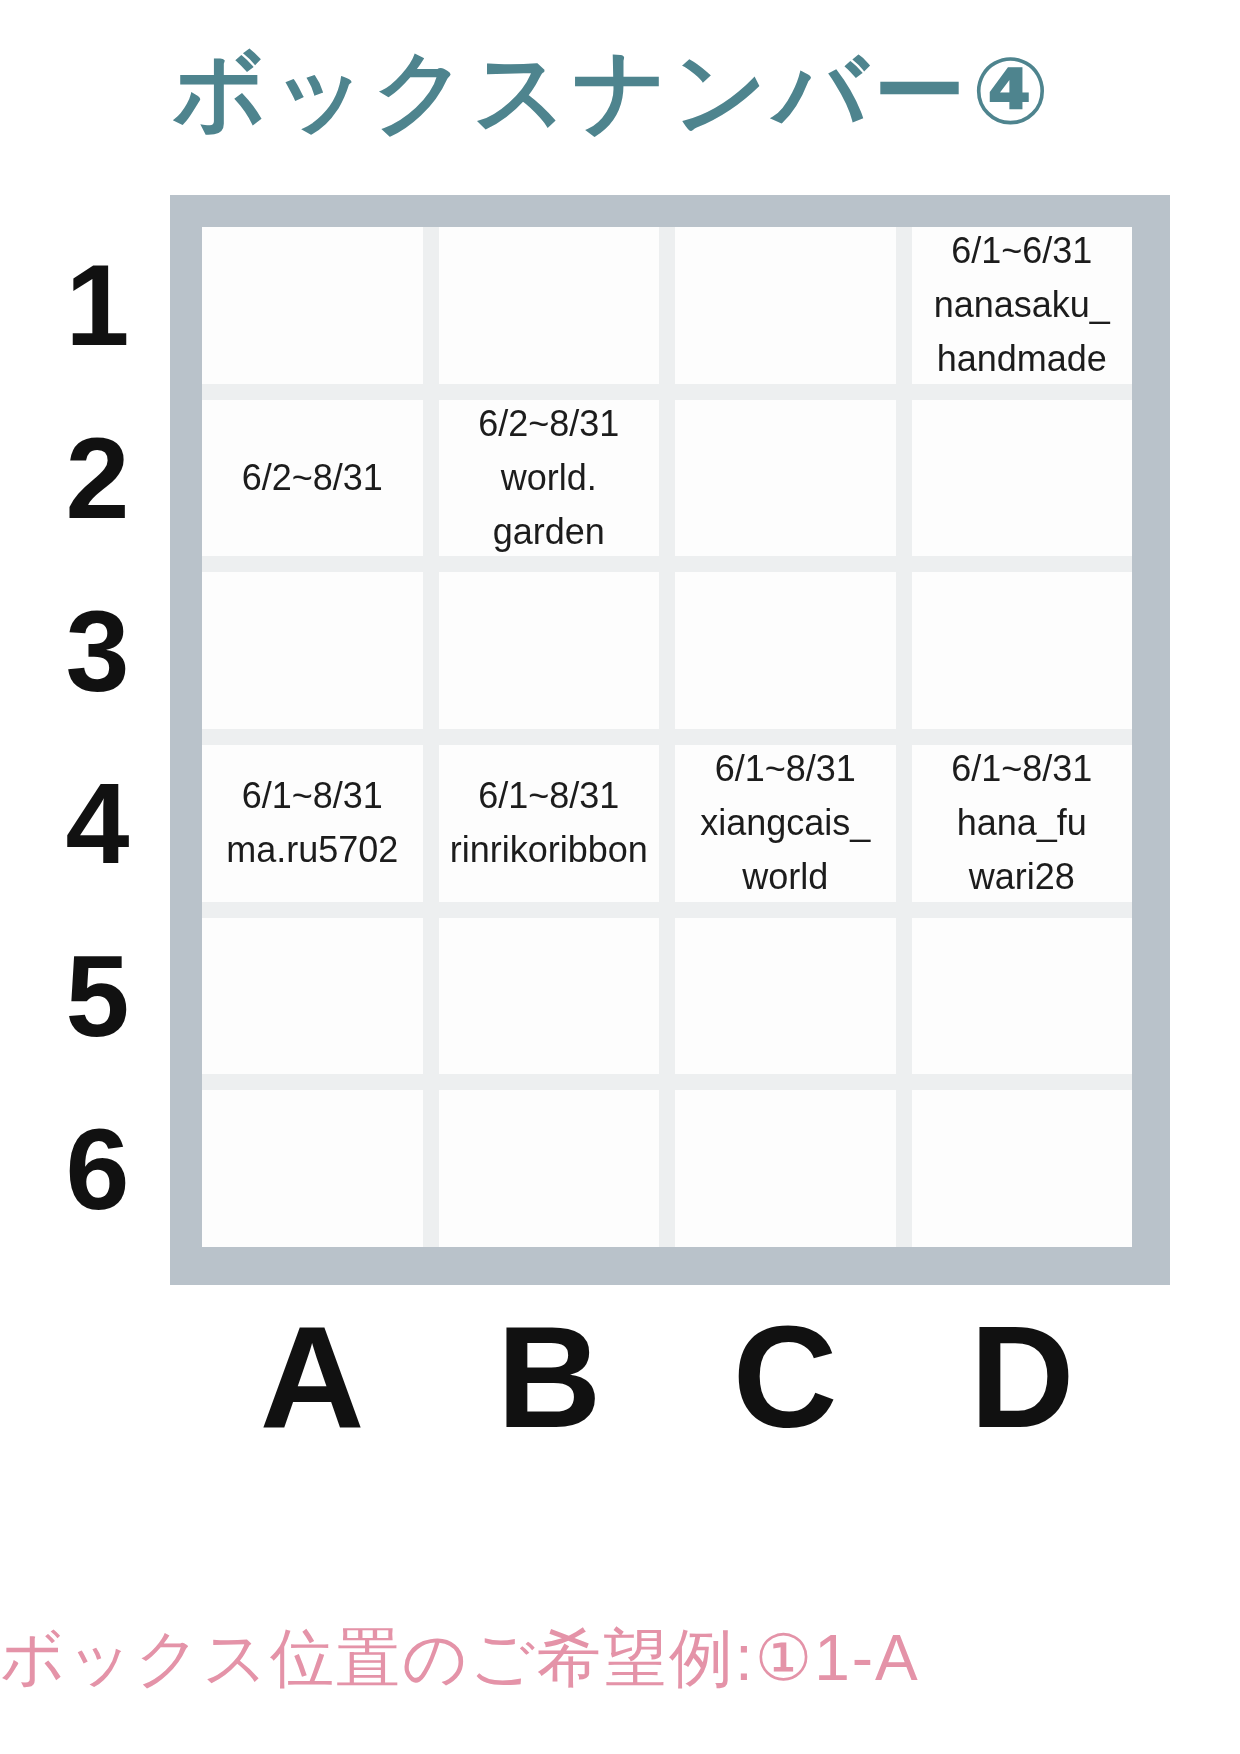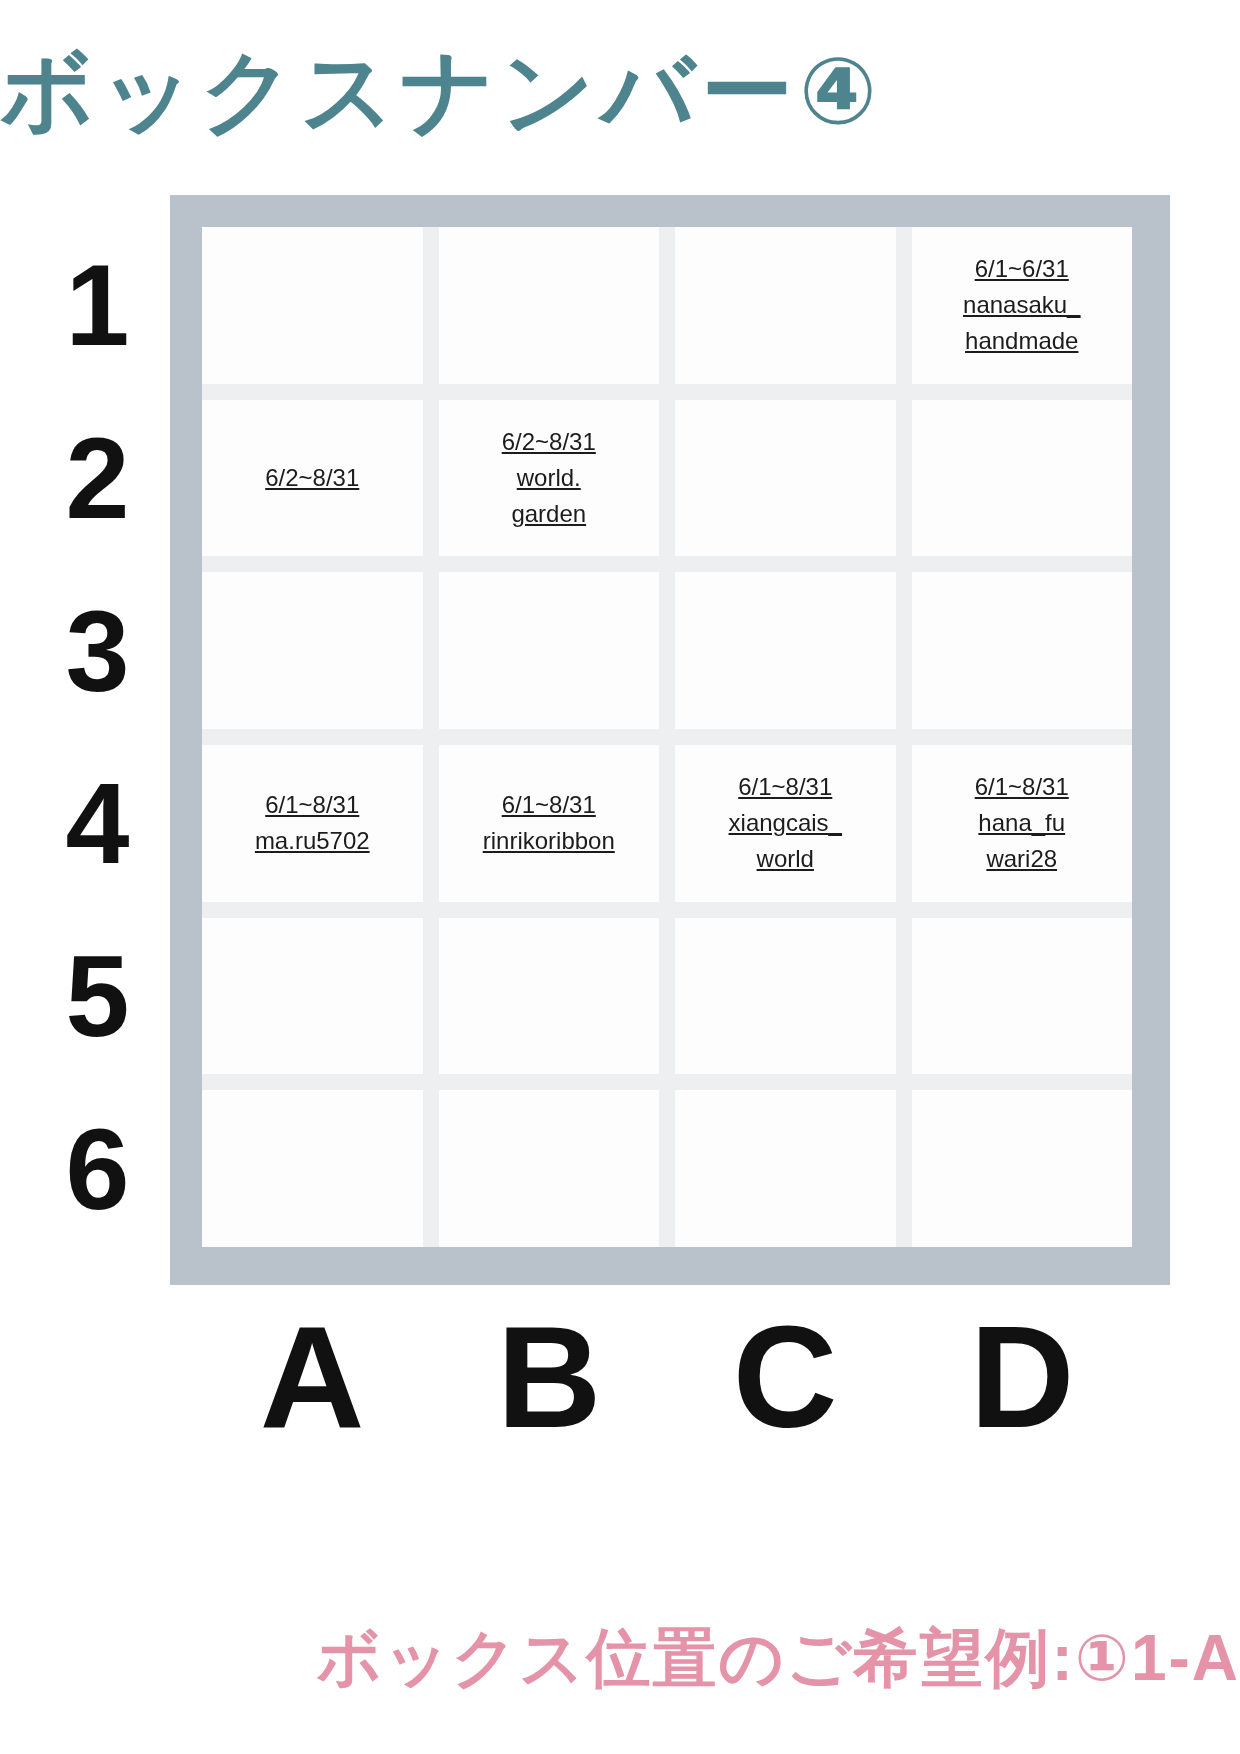--- a/index.html
+++ b/index.html
@@ -15,20 +15,21 @@
     position: relative;
     width: 1240px;
     height: 1754px;
     background: #ffffff;
   }
   .title {
     position: absolute;
     top: 30px;
     left: 0;
     width: 1228px;
+    text-align: center;
     font-size: 92px;
     font-weight: bold;
     letter-spacing: 6px;
     color: #4e848e;
     white-space: nowrap;
   }
   .grid-outer {
     position: absolute;
     left: 170px;
     top: 195px;
@@ -46,25 +47,24 @@
     grid-template-columns: repeat(4, 1fr);
     grid-template-rows: repeat(6, 1fr);
     gap: 16px;
   }
   .cell {
     background: #fdfdfd;
     display: flex;
     flex-direction: column;
     justify-content: center;
     text-align: center;
-    font-size: 24px;
+    font-size: 36px;
     line-height: 1.5;
     color: #1c1c1c;
     overflow: hidden;
-    text-decoration: underline;
   }
   .cell span { display: block; white-space: nowrap; }
   .row-label {
     position: absolute;
     left: 40px;
     width: 115px;
     text-align: center;
     font-size: 115px;
     line-height: 1;
     font-weight: bold;
@@ -78,23 +78,23 @@
     font-size: 145px;
     line-height: 1;
     font-weight: bold;
     color: #111111;
   }
   .caption {
     position: absolute;
     top: 1615px;
     left: 0;
     width: 1240px;
-    text-align: right;
+    text-align: left;
     font-size: 64px;
-    font-weight: bold;
+    font-weight: normal;
     letter-spacing: 2px;
     color: #e493a8;
     white-space: nowrap;
   }
 </style>
 </head>
 <body>
 
 <div class="page">
 

